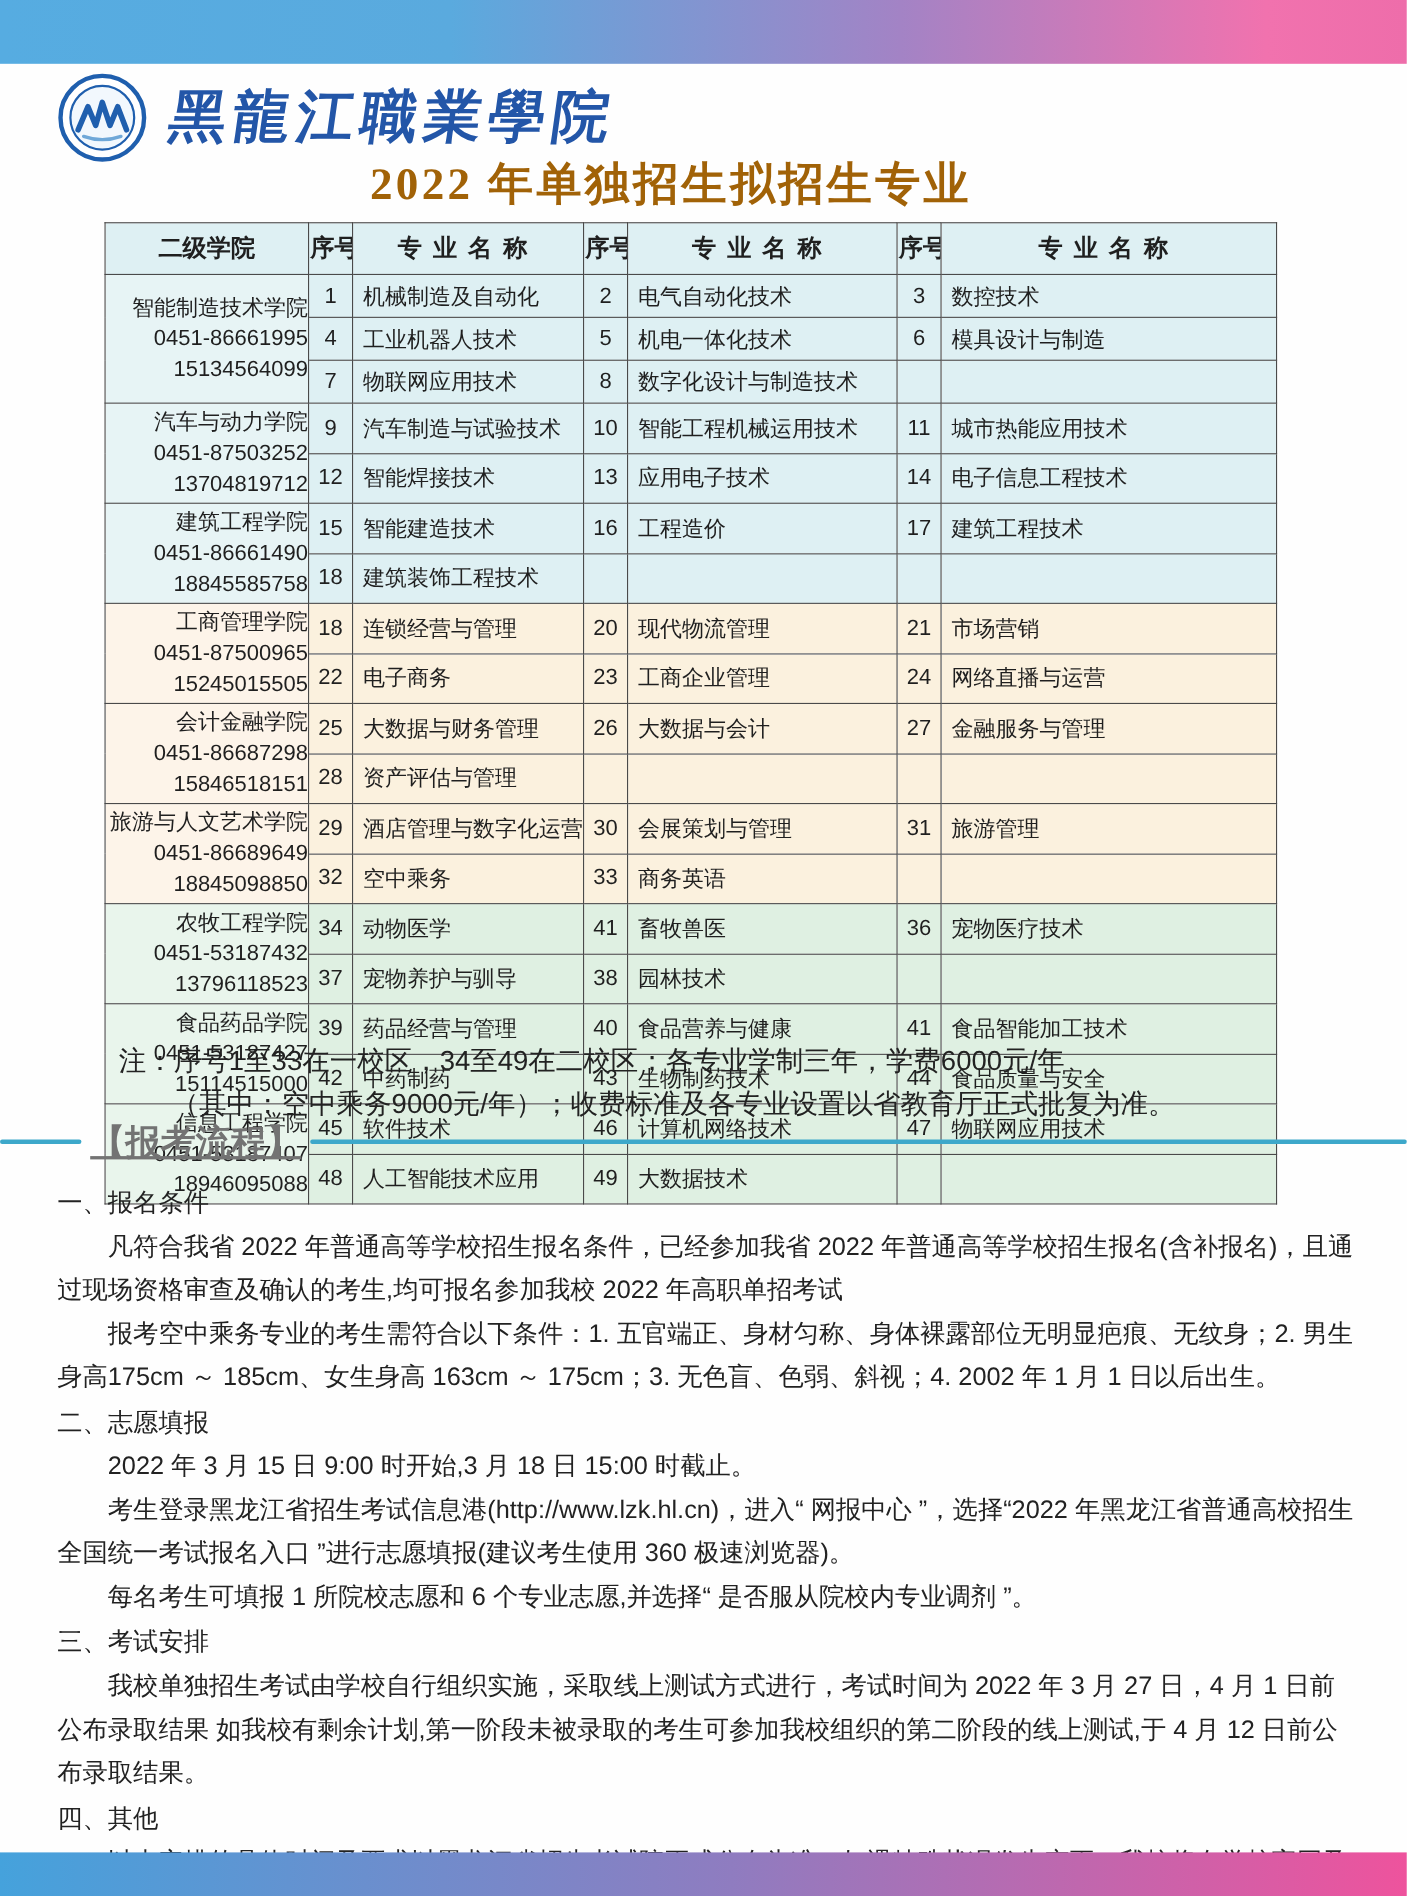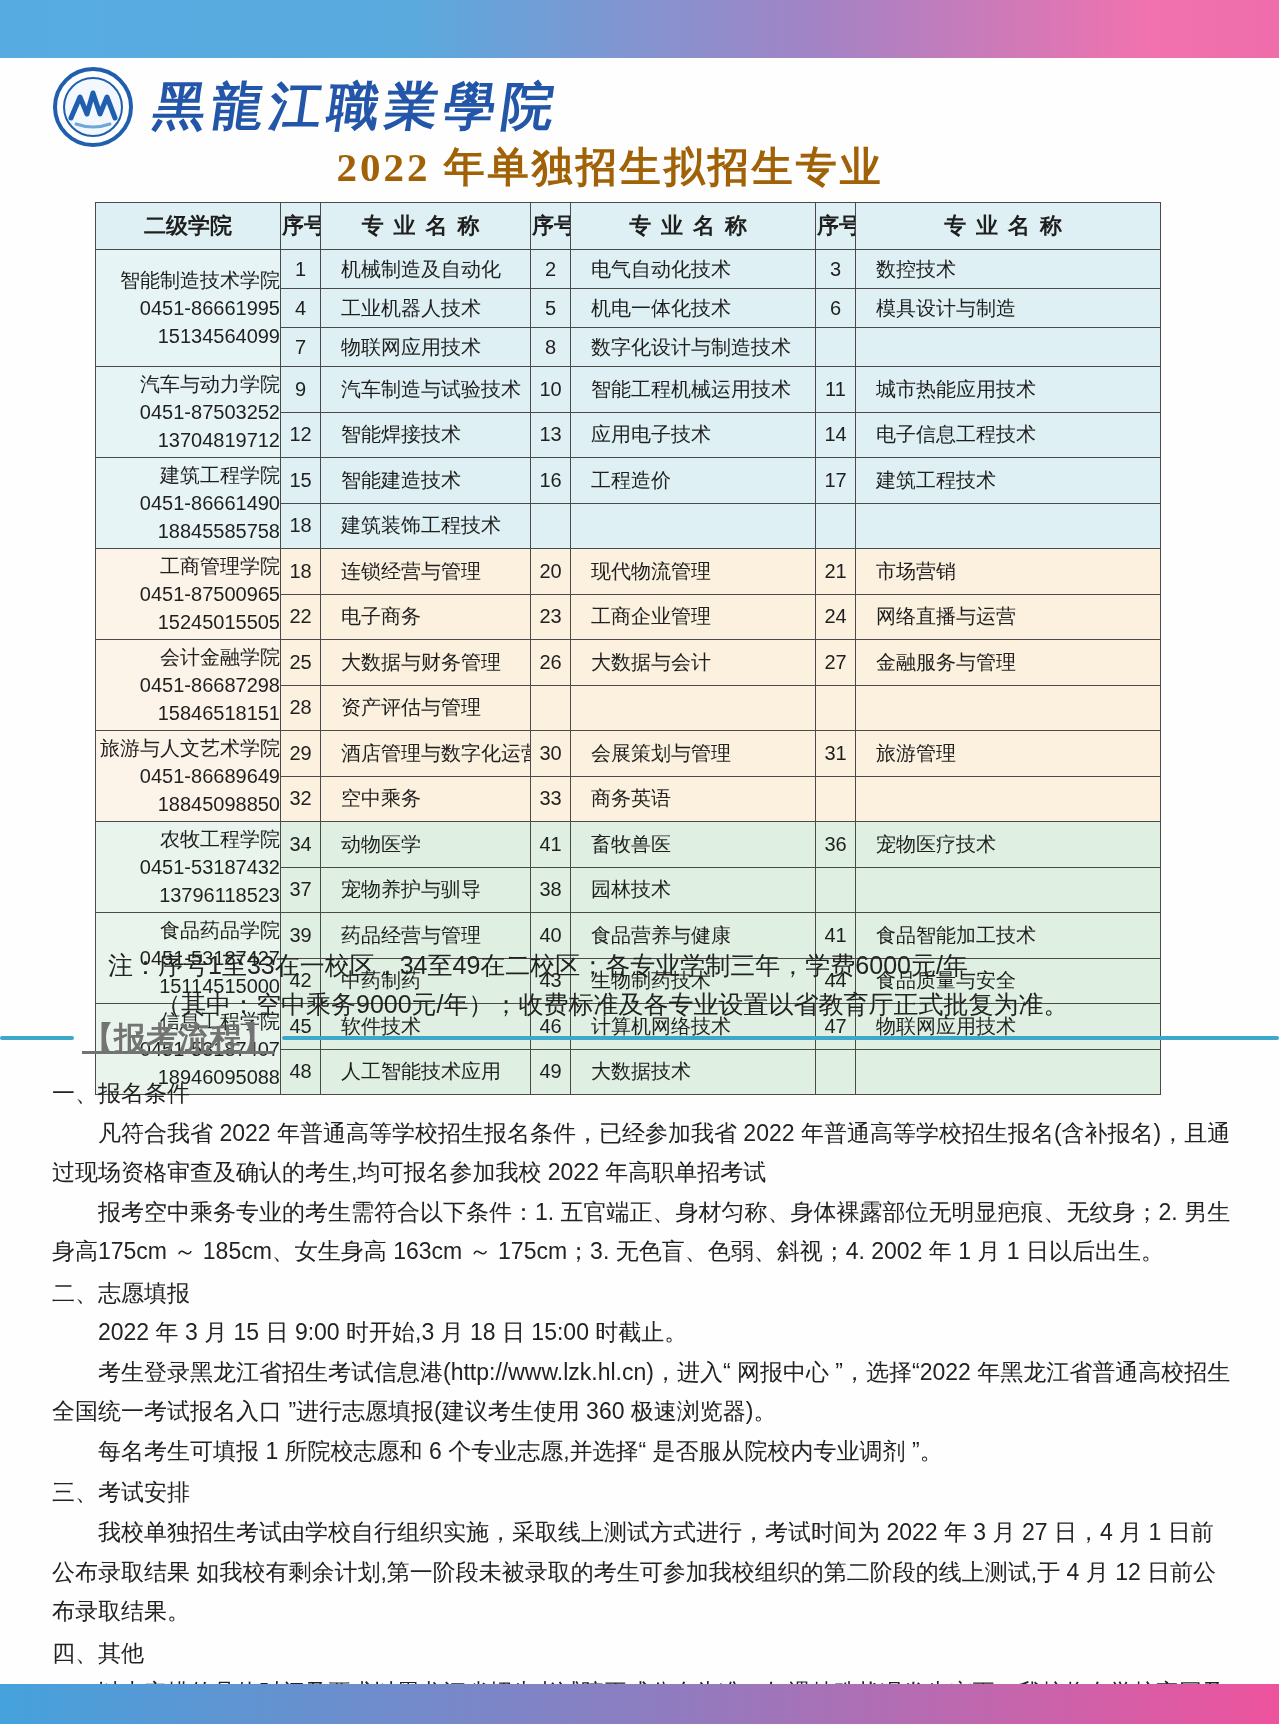--- a/index.html
+++ b/index.html
@@ -18,21 +18,21 @@
         font-size:41px;font-weight:bold;color:#a16207;letter-spacing:3px;
         font-family:"Liberation Serif","DejaVu Serif",serif;}
 
   table.majors{position:absolute;top:202px;left:95px;width:1065px;border-collapse:collapse;
         table-layout:fixed;}
   table.majors th,table.majors td{border:1px solid #4a4a4a;overflow:hidden;white-space:nowrap;}
   table.majors thead th{height:44px;font-size:22px;font-weight:bold;background:#def0f3;text-align:center;}
   table.majors thead th.major-h{letter-spacing:.45em;}
   table.majors tbody td{height:36px;font-size:20px;}
   td.idx{text-align:center;}
-  td.major{padding-left:20px;text-align:left;}
+  td.major{padding-left:9px;text-align:left;}
   td.college{text-align:right;font-size:19px;line-height:1.4;padding:3px 0;white-space:normal;}
   .blue{background:#def0f3;}
   .cream{background:#fbf1de;}
   .green{background:#dff0e2;}
   td.college.blue{background:#e7f4f5;}
   td.college.cream{background:#fdf4e9;}
   td.college.green{background:#e9f5ec;}
 
   .notes{position:absolute;top:946px;left:96px;width:1110px;font-size:25px;line-height:1.55;color:#222;margin-left:12px;}
   .notes p{margin:0;}

